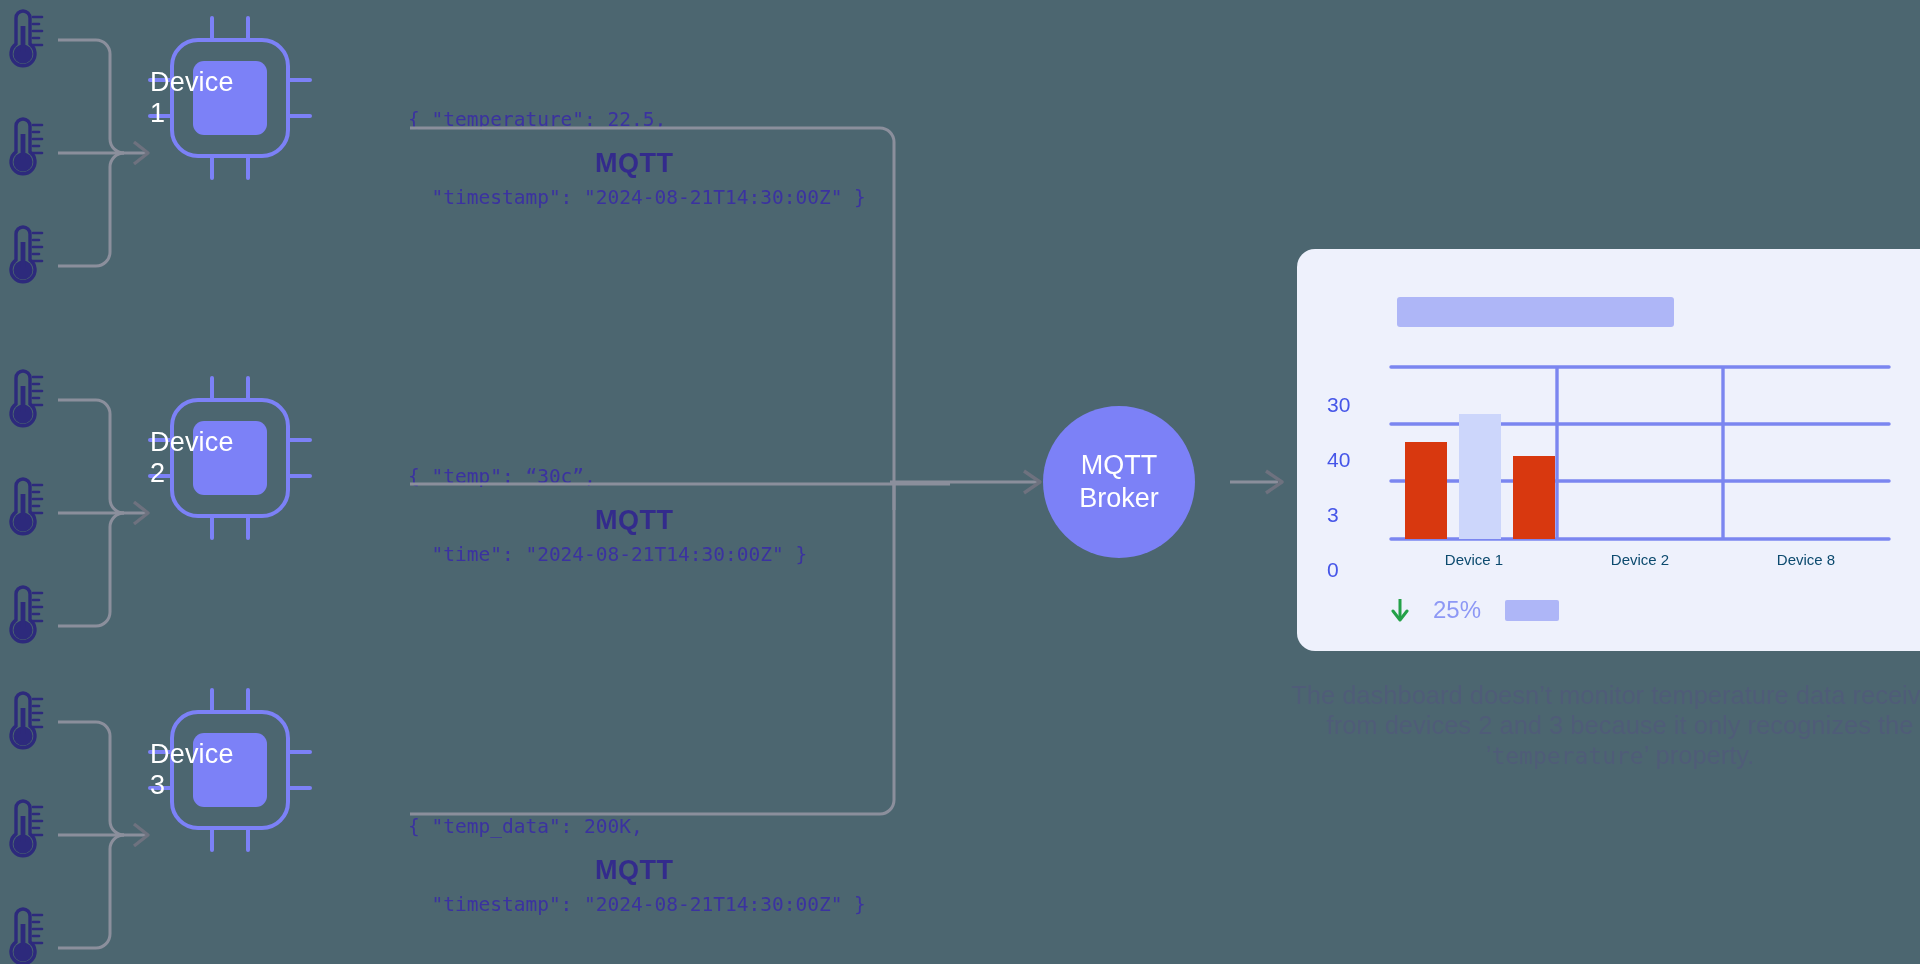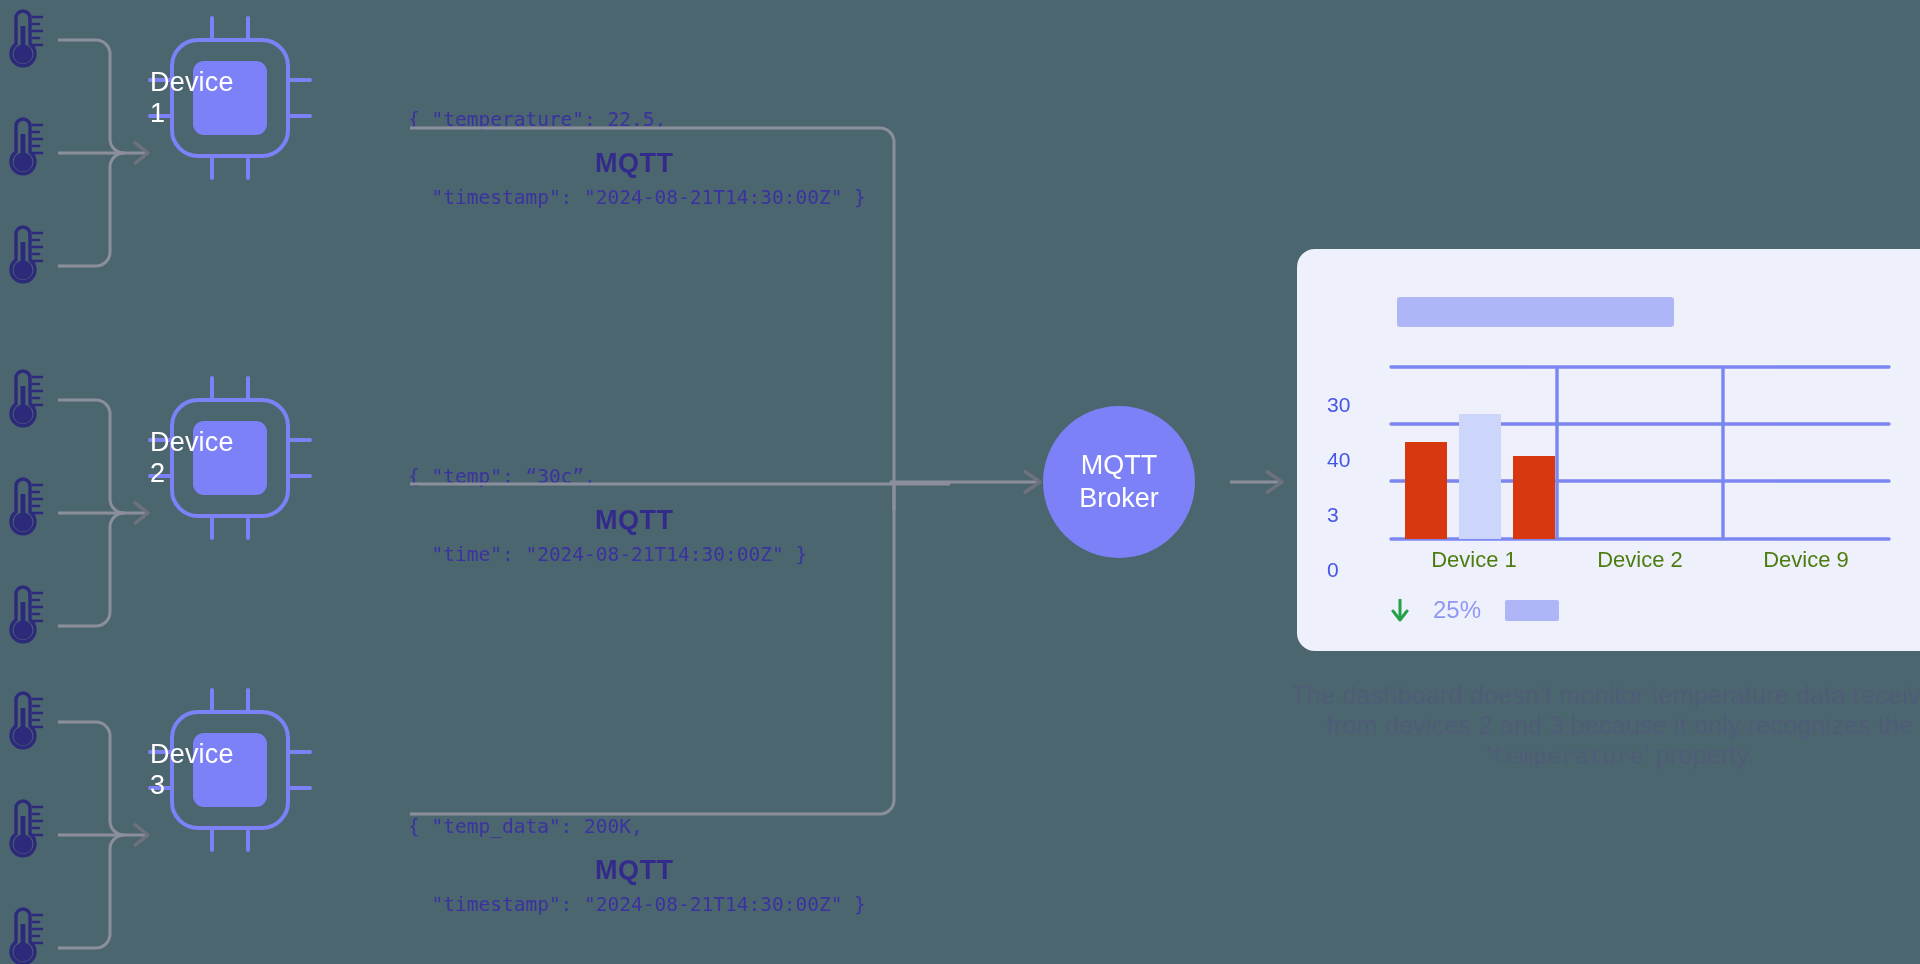--- a/index.html
+++ b/index.html
@@ -120,22 +120,22 @@
     position: absolute;
     text-align: left;
     color: #4656e8;
     font-size: 21px;
     line-height: 21px;
     margin-top: 32px;
   }
   .xtick {
     position: absolute;
     text-align: center;
-    color: #4d7c0f;
-    font-size: 22px;
+    color: #0c4a6e;
+    font-size: 15px;
     line-height: 22px;
   }
 
   .delta-row {
     position: absolute;
     display: flex;
     align-items: center;
     gap: 24px;
   }
   .delta-pct {
@@ -465,21 +465,21 @@
         </g>
 
         <rect x="14" y="81" width="42" height="97" fill="#d8380f"></rect>
         <rect x="68" y="53" width="42" height="125" fill="#ccd6fb"></rect>
         <rect x="122" y="95" width="42" height="83" fill="#d8380f"></rect>
       </svg>
     </div>
 
     <div class="xtick" style="left:94px;  top:300px; width:166px;">Device 1</div>
     <div class="xtick" style="left:260px; top:300px; width:166px;">Device 2</div>
-    <div class="xtick" style="left:426px; top:300px; width:166px;">Device 9</div>
+    <div class="xtick" style="left:426px; top:300px; width:166px;">Device 8</div>
 
     <div class="delta-row" style="left:94px; top:348px;">
       <svg width="18" height="26" viewBox="0 0 18 26">
         <line x1="9" y1="2" x2="9" y2="21" stroke="#24a148" stroke-width="3"></line>
         <path d="M2 14 L9 23 L16 14" fill="none" stroke="#24a148" stroke-width="3" stroke-linejoin="round" stroke-linecap="round"></path>
       </svg>
       <span class="delta-pct">25%</span>
       <span class="delta-placeholder"></span>
     </div>
   </div>

